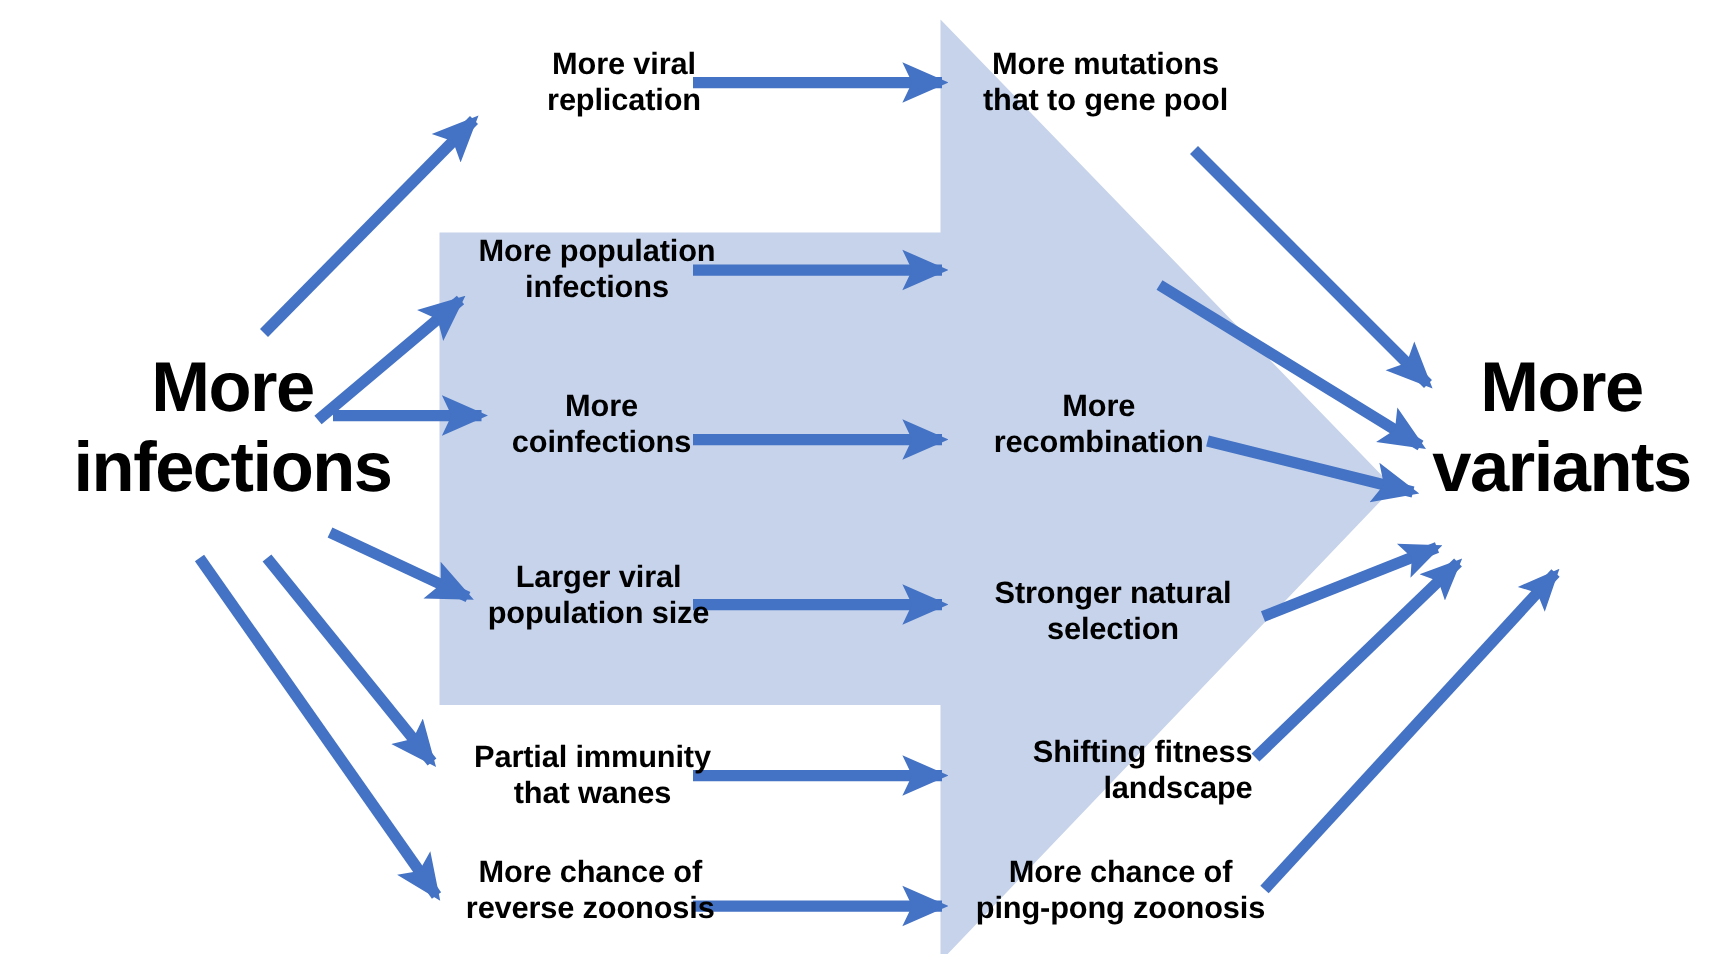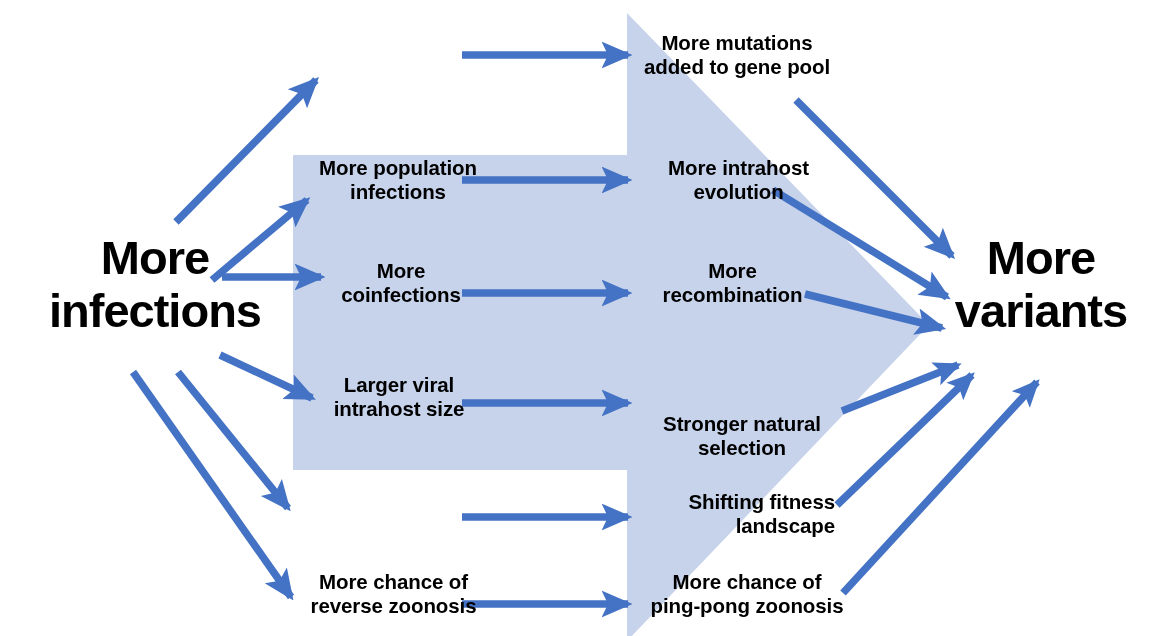--- a/index.html
+++ b/index.html
@@ -86,44 +86,46 @@
       <line x1="843" y1="593" x2="1037" y2="382" marker-end="url(#ah2)"></line>
     </g>
   </svg>
 
   <div class="node-label endpoint-label" style="left:30px; top:232px; width:250px;">More
 infections</div>
 
   <div class="node-label endpoint-label" style="left:932px; top:232px; width:218px;">More
 variants</div>
 
+  <div class="node-label mid-label" style="left:318px; top:31px; width:196px;">More viral
+replication</div>
 
   <div class="node-label mid-label" style="left:300px; top:156px; width:196px;">More population
 infections</div>
 
   <div class="node-label mid-label" style="left:303px; top:259px; width:196px;">More
 coinfections</div>
 
   <div class="node-label mid-label" style="left:301px; top:373px; width:196px;">Larger viral
-intrahost size</div>
+population size</div>
 
+  <div class="node-label mid-label" style="left:297px; top:493px; width:196px;">Partial immunity
+that wanes</div>
 
   <div class="node-label mid-label" style="left:292px; top:570px; width:203px;">More chance of
 reverse zoonosis</div>
 
   <div class="node-label mid-label" style="left:632px; top:31px; width:210px;">More mutations
-added to gene pool</div>
+that to gene pool</div>
 
-  <div class="node-label mid-label" style="left:646px; top:156px; width:185px;">More intrahost
-evolution</div>
 
   <div class="node-label mid-label" style="left:640px; top:259px; width:185px;">More
 recombination</div>
 
-  <div class="node-label mid-label" style="left:645px; top:384px; width:194px;margin-top:28px;">Stronger natural
+  <div class="node-label mid-label" style="left:645px; top:384px; width:194px;">Stronger natural
 selection</div>
 
   <div class="node-label mid-label" style="left:648px; top:490px; width:187px;text-align:right;">Shifting fitness
 landscape</div>
 
   <div class="node-label mid-label" style="left:640px; top:570px; width:214px;">More chance of
 ping-pong zoonosis</div>
 
 </div>
 

